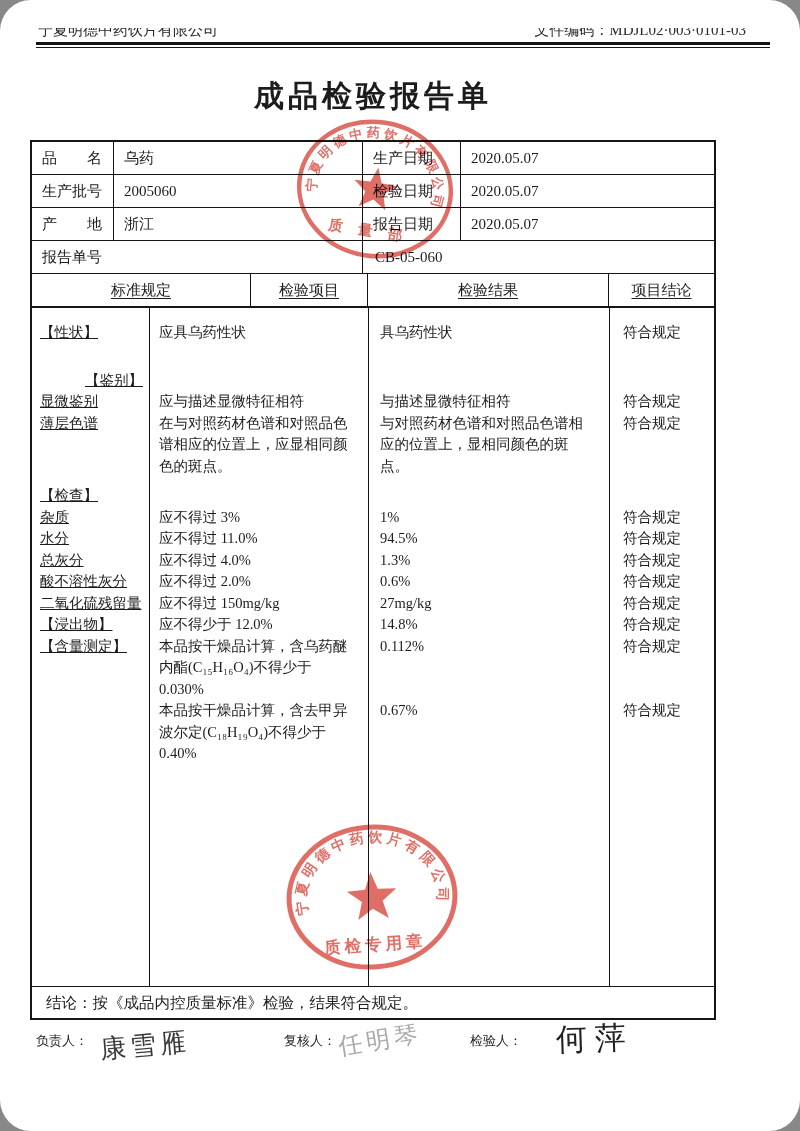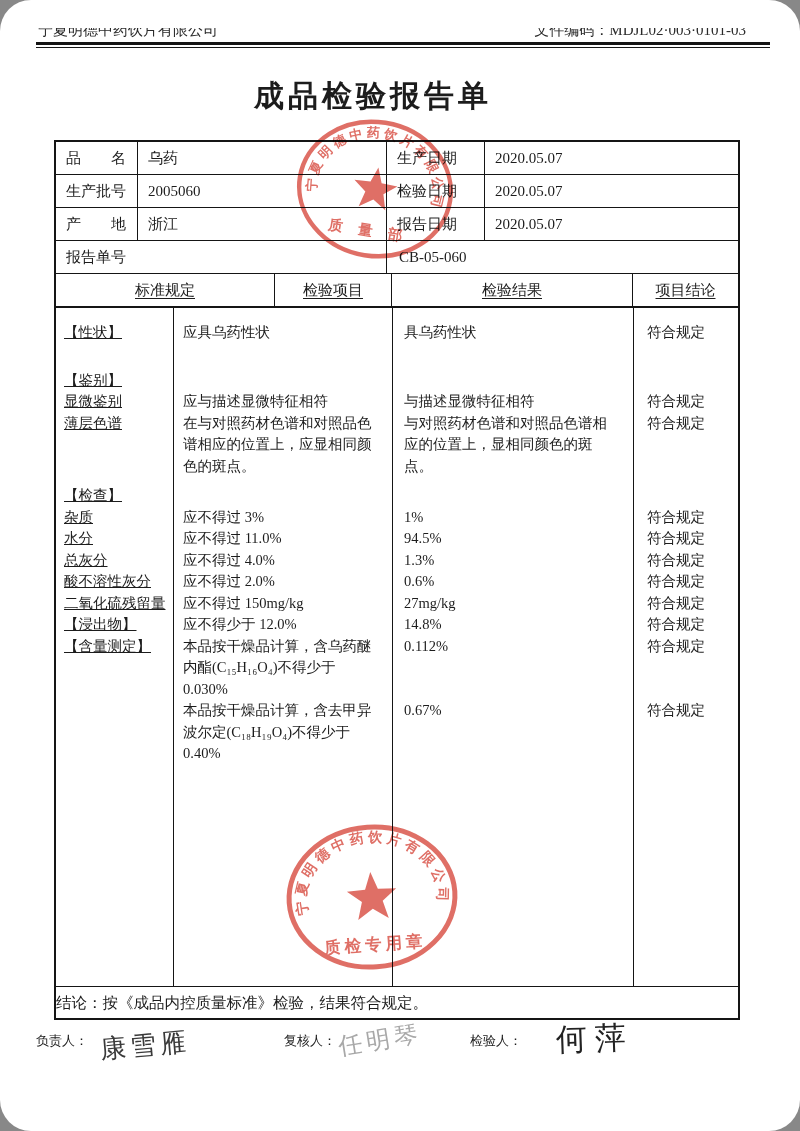--- a/index.html
+++ b/index.html
@@ -15,21 +15,21 @@
   .hdr-clip .t{margin-top:-7px;font-size:15px;white-space:nowrap;color:#2a2a2a;}
   .hdr-left{left:38px;}
   .hdr-right{right:54px;}
   .hdr-rule{position:absolute;left:36px;top:42px;width:734px;height:2px;
     border-top:3px solid #151515;border-bottom:1px solid #151515;}
   
   .title{position:absolute;left:30px;top:76px;width:686px;text-align:center;
     font-size:30px;font-weight:bold;letter-spacing:4px;}
   
   .doc-table{position:absolute;left:30px;top:140px;width:686px;
-    border:2px solid #151515;box-sizing:border-box;font-size:15px;margin-left:24px;}
+    border:2px solid #151515;box-sizing:border-box;font-size:15px;}
   .doc-table .cell{box-sizing:border-box;display:flex;align-items:center;}
   .irow,.rrow,.hrow{display:flex;height:32px;border-bottom:1px solid #151515;}
   .irow .cell,.rrow .cell{border-right:1px solid #151515;padding-left:10px;}
   .irow .cell:last-child,.rrow .cell:last-child{border-right:none;}
   .w-l1{width:82px;}  .w-v1{width:249px;}  .w-l2{width:98px;}  .w-v2{flex:1;}
   .rrow .w-rl{width:331px;} .rrow .w-rv{flex:1;padding-left:12px;}
   .hrow{border-bottom:2px solid #151515;}
   .hrow .cell{justify-content:center;border-right:1px solid #151515;padding:0;}
   .hrow .cell:last-child{border-right:none;}
   .hrow .cell span{text-decoration:underline;text-underline-offset:3px;}
@@ -37,23 +37,23 @@
   
   .items{position:relative;height:679px;border-bottom:1px solid #151515;
     padding-top:14px;box-sizing:border-box;font-size:14.5px;line-height:21.5px;}
   .vline{position:absolute;top:0;bottom:0;width:1px;background:#151515;}
   .vl1{left:117px;} .vl2{left:336px;} .vl3{left:577px;}
   .trow{display:flex;align-items:flex-start;}
   .trow .c1{width:117px;padding:0 6px 0 8px;box-sizing:border-box;text-decoration:underline;}
   .trow .c2{width:219px;padding:0 10px;box-sizing:border-box;}
   .trow .c3{width:241px;padding:0 12px;box-sizing:border-box;}
   .trow .c4{flex:1;padding:0 0 0 14px;box-sizing:border-box;}
-  .g26{margin-top:26px;} .g8{margin-top:8px;}
-  
-  .crow{height:31px;line-height:31px;font-size:15.5px;}
+  .g26{margin-top:26px;text-align:right;} .g8{margin-top:8px;}
+  
+  .crow{height:31px;line-height:31px;padding-left:14px;font-size:15.5px;}
   
   .siglabel{position:absolute;font-size:13px;}
   .sig{position:absolute;font-size:26px;color:#3a3a3a;letter-spacing:4px;
     transform:rotate(-5deg);font-family:"DejaVu Sans","Liberation Sans",sans-serif;}
   .sig2{color:#a8a8a8;font-size:24px;transform:rotate(-9deg);}
   .sig3{color:#222;font-size:31px;letter-spacing:8px;transform:rotate(-2deg);}
   
   .stamp{position:absolute;mix-blend-mode:multiply;opacity:.82;}
 </style>
 </head>

